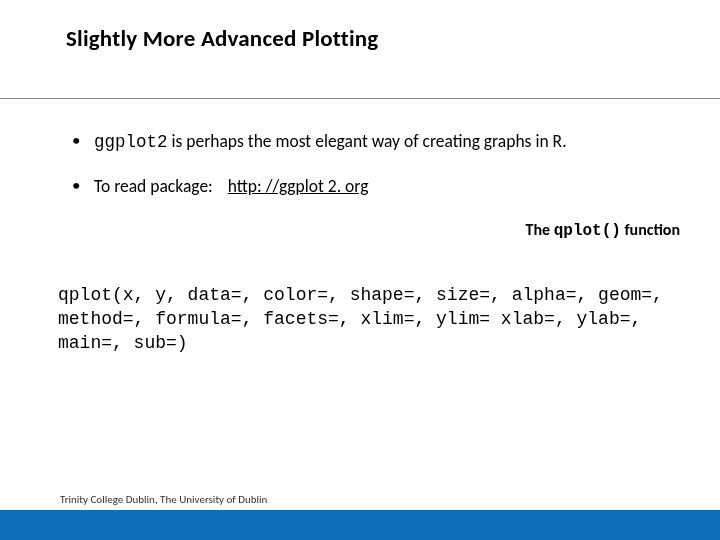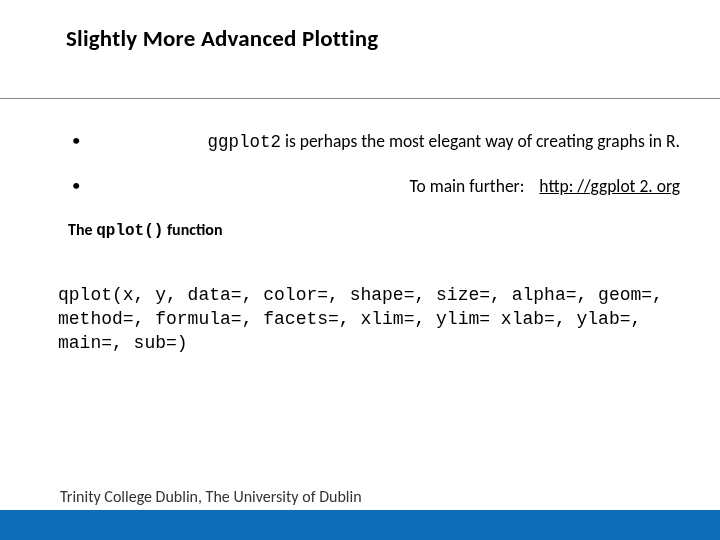--- a/index.html
+++ b/index.html
@@ -45,37 +45,36 @@
     list-style: none;
     margin: 0;
     padding: 0;
   }
   ul.bullets > li {
     position: relative;
     padding-left: 26px;
     margin-bottom: 22px;
     font-size: 17.5px;
     line-height: 1.28;
-    text-align: right;
   }
   ul.bullets > li::before {
     content: "•";
     position: absolute;
     left: 4px;
     top: 0;
     font-size: 17px;
     color: #000;
   }
   .code {
     font-family: "Courier New", Courier, monospace;
     font-size: 17.5px;
   }
   .u { text-decoration: underline; margin-left: 11px; }
   .subheading {
-    text-align: left;
+    text-align: right;
     font-weight: 700;
     font-size: 16px;
     margin-top: 14px;
     margin-bottom: 22px;
   }
   .subheading .code { font-size: 16px; font-weight: 700; }
   .codeblock {
     font-family: "Courier New", Courier, monospace;
     font-size: 18px;
     line-height: 1.35;
@@ -89,21 +88,21 @@
     left: 0;
     bottom: 0;
     width: 100%;
     height: 30px;
     background: #0f6db8;
   }
   .footer-text {
     position: absolute;
     left: 60px;
     bottom: 34px;
-    font-size: 16px;
+    font-size: 11px;
     color: #333;
   }
 </style>
 </head>
 <body>
 
 <div class="slide">
 
   <div class="title">Slightly More Advanced Plotting</div>
 
@@ -111,21 +110,21 @@
 
   <div class="content">
     <ul class="bullets">
 
       <li>
         <span class="code">ggplot2</span><span> is perhaps the most elegant way of creating graphs in R.</span>
       </li>
 
 
       <li>
-        <span>To main further: </span><span class="u">http: //ggplot 2. org</span>
+        <span>To read package: </span><span class="u">http: //ggplot 2. org</span>
       </li>
 
 
     </ul>
 
     <div class="subheading">
       <span>The </span><span class="code">qplot()</span><span> function</span>
     </div>
 
     <div class="codeblock">qplot(x, y, data=, color=, shape=, size=, alpha=, geom=, method=, formula=, facets=, xlim=, ylim= xlab=, ylab=, main=, sub=)</div>

